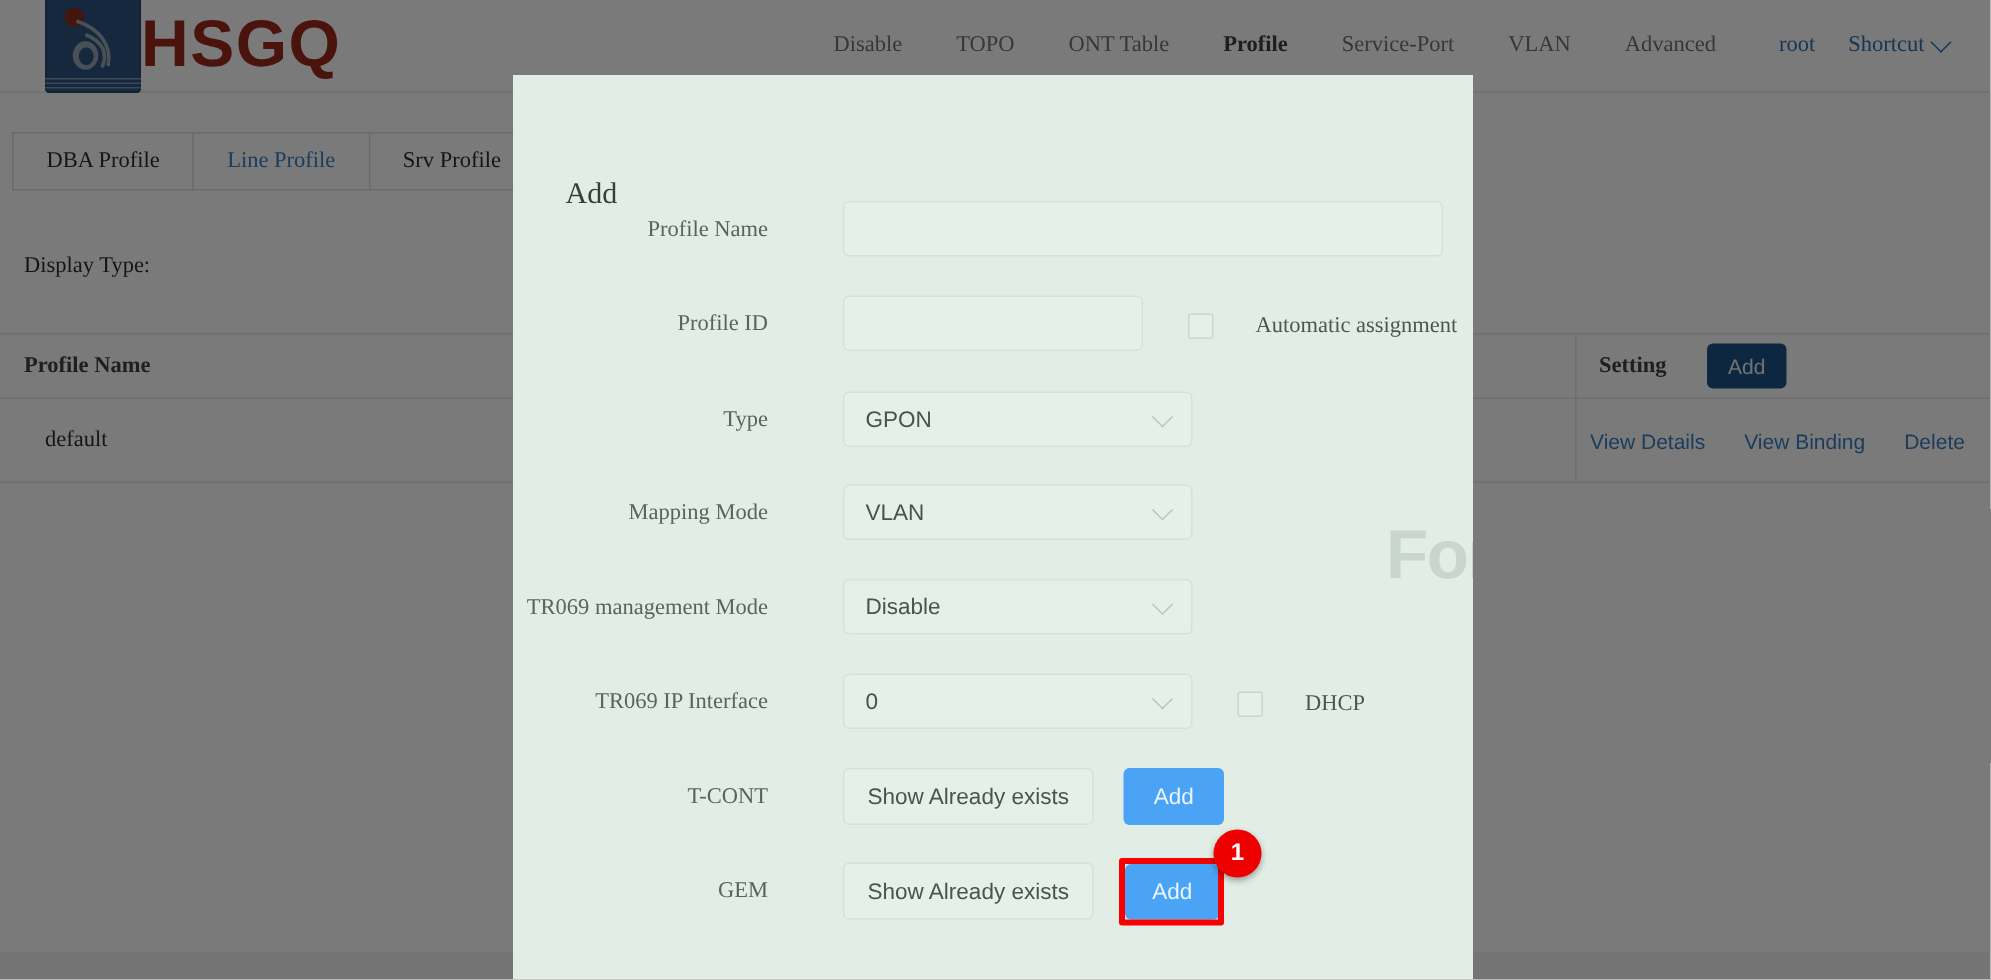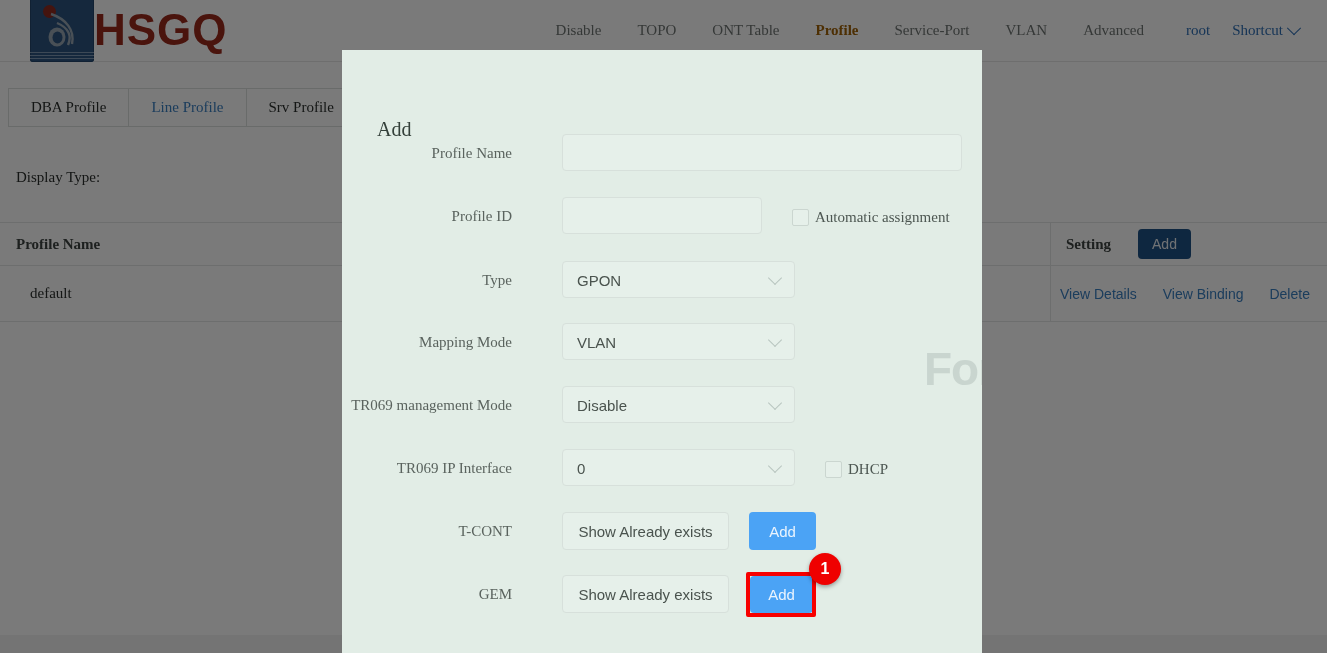--- a/index.html
+++ b/index.html
@@ -30,21 +30,21 @@
   .logo-text{
     font-family:"Liberation Sans",sans-serif;font-weight:bold;
     font-size:44px;letter-spacing:1px;color:#9b2a1d;line-height:1;
   }
 
   .nav{
     position:absolute;right:0;top:0;height:61px;display:flex;align-items:center;
     font-size:15px;color:#8a8f8d;
   }
   .nav-item{padding:0 18px;cursor:pointer;color:#6f7573;}
-  .nav-item.active{color:#a16207;font-weight:bold;}
+  .nav-item.active{color:#404040;font-weight:bold;}
   .nav-user{padding:0 10px;color:#2f6fb5;cursor:pointer;margin-left:14px;}
   .nav-shortcut{padding:0 4px 0 12px;color:#2f6fb5;cursor:pointer;display:flex;align-items:center;gap:6px;padding-right:28px;}
   .caret{width:9px;height:9px;border-right:1.6px solid #2f6fb5;border-bottom:1.6px solid #2f6fb5;transform:rotate(45deg) translate(-2px,-2px);}
 
   
   .tabs{position:absolute;left:8px;top:88px;display:flex;}
   .tab{
     height:37px;line-height:37px;padding:0 22px;border:1px solid #dcdfde;
     border-right:none;font-size:15px;color:#2b2f2d;background:#fff;cursor:pointer;
     white-space:nowrap;
@@ -109,21 +109,21 @@
   }
   .fselect .sval{
     position:absolute;left:14px;top:50%;transform:translateY(-50%);
     font-family:"Liberation Sans",sans-serif;font-size:15px;color:#4a534e;
   }
   .fselect .scar{
     position:absolute;right:14px;top:50%;width:9px;height:9px;
     border-right:1.5px solid #b9c6c0;border-bottom:1.5px solid #b9c6c0;
     transform:translateY(-70%) rotate(45deg);
   }
-  .chk-wrap{position:absolute;display:flex;align-items:center;gap:6px;cursor:pointer;}
+  .chk-wrap{position:absolute;display:flex;align-items:center;gap:28px;cursor:pointer;}
   .chk-box{width:15px;height:15px;border:1px solid #cbd6d0;border-radius:2px;background:#e6f0ea;}
   .chk-label{font-size:15px;color:#4d5752;}
 
   .btn-ghost{
     position:absolute;border:1px solid #d7e0db;border-radius:4px;background:#e6f0ea;
     font-family:"Liberation Sans",sans-serif;font-size:15px;color:#4a534e;
     display:flex;align-items:center;justify-content:center;cursor:pointer;box-sizing:border-box;
   }
   .btn-blue{
     position:absolute;border:none;border-radius:4px;background:#4ba3f5;

